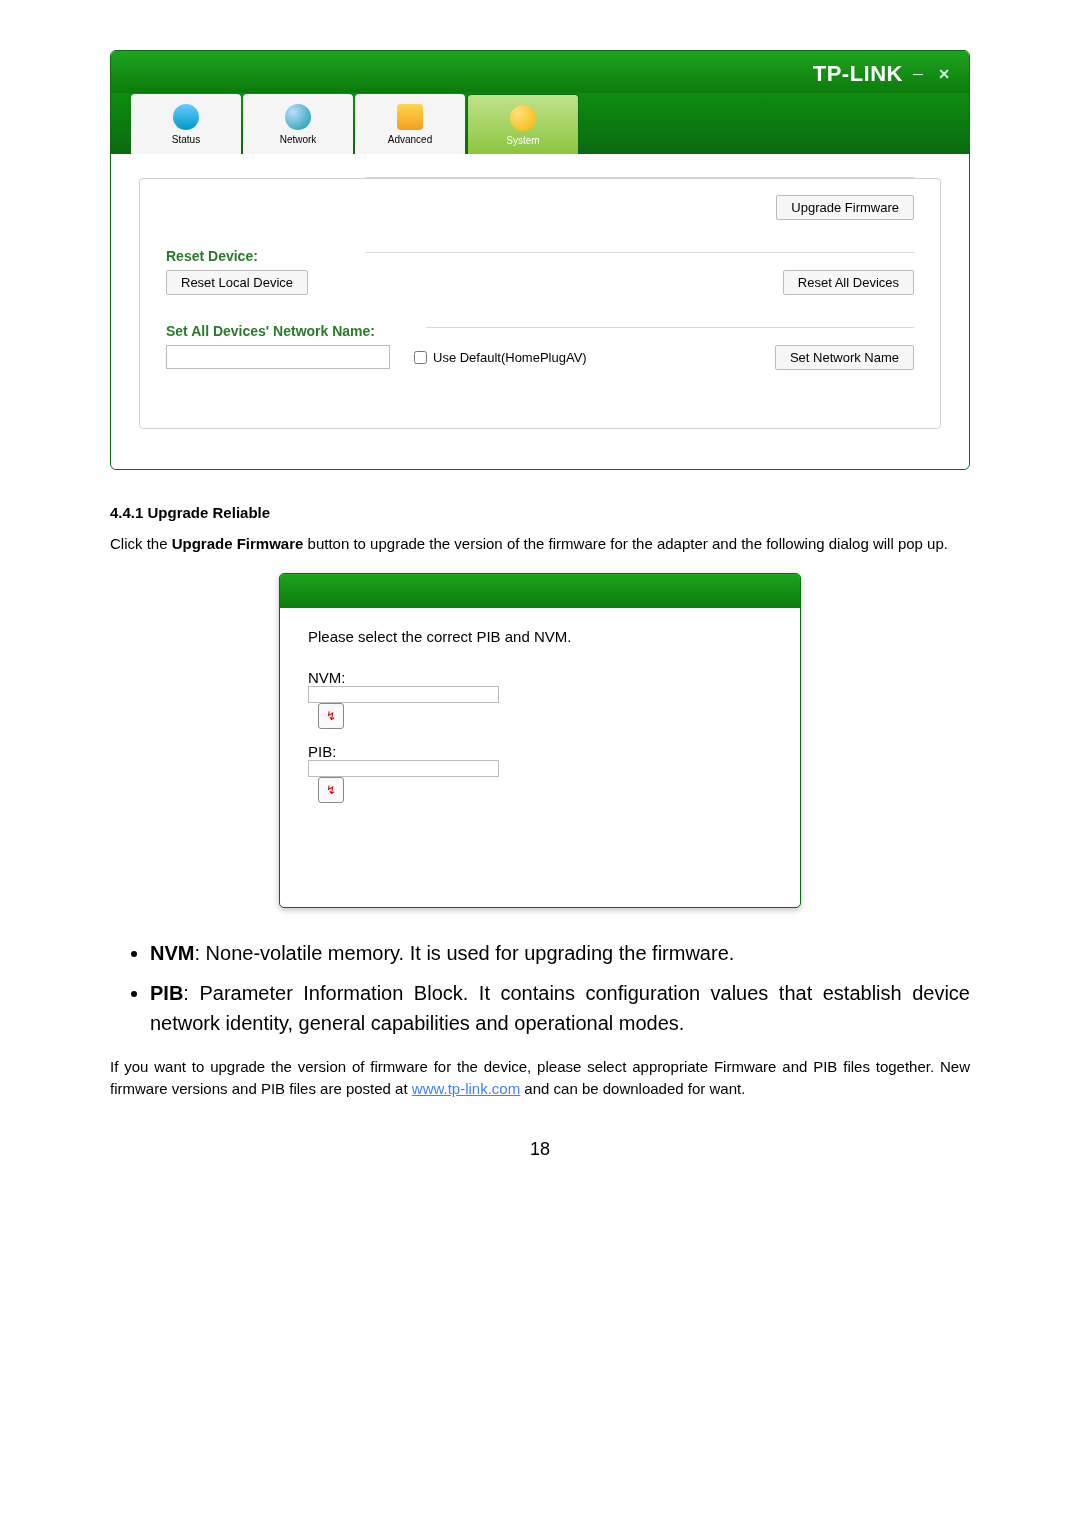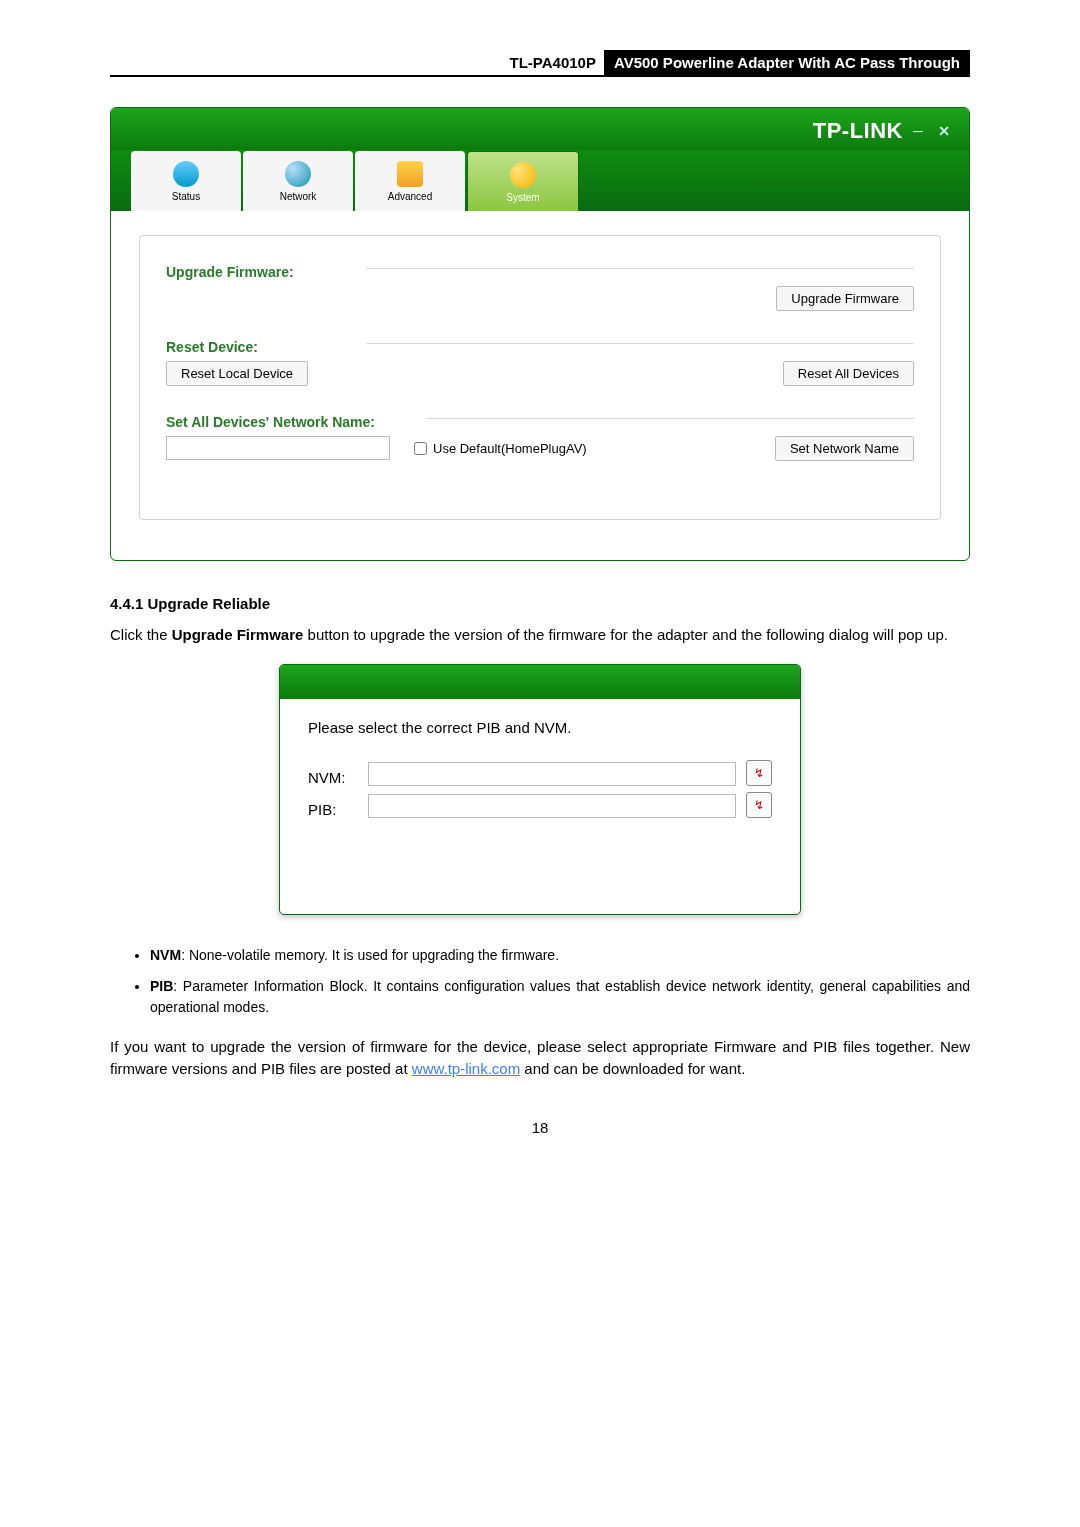--- a/index.html
+++ b/index.html
@@ -197,22 +197,23 @@
     height: 34px;
     background: linear-gradient(#1ea41e,#0b7b0b);
   }
   .dialog-body {
     padding: 20px 28px 30px;
     font-size: 15px;
   }
   .dialog-msg { margin: 0 0 24px; }
   .dlg-row {
     display: flex;
-    align-items: flex-end;
-    margin: 6px 0;
+    align-items: flex-start;
+    margin: 14px 0;
+    flex-direction: column;
   }
   .dlg-label { width: 60px; }
   .dlg-input {
     flex: 1;
     height: 22px;
     border: 1px solid #bbb;
     padding: 0 6px;
   }
   .dlg-browse {
     width: 24px;
@@ -239,45 +240,38 @@
     margin: 0 8px;
     border: 1px solid #888;
     background: #f3f3f3;
     cursor: pointer;
     font-size: 14px;
   }
 
   .bullet-list {
     margin: 16px 0 18px;
     padding-left: 40px;
-    font-size: 14px;
+    font-size: 20px;
     line-height: 1.5;
     text-align: justify;
   }
   .bullet-list li { margin-bottom: 10px; }
   .bullet-list .bold { font-weight: bold; }
 
   .page-num {
     text-align: center;
-    font-size: 15px;
+    font-size: 18px;
     margin-top: 40px;
   }
 </style>
 </head>
 <body>
 
 <div class="page">
 
-  <div class="header-bar">
-    <div class="header-spacer"></div>
-    <div class="header-group">
-      <div class="header-code">TL-PA4010P</div>
-      <div class="header-title">AV500 Powerline Adapter With AC Pass Through</div>
-    </div>
-  </div>
 
   <div class="app-window">
     <div class="app-titlebar">
       <div class="app-logo">
         <span class="brand">TP-LINK</span>
       </div>
       <span class="win-btn">─</span>
       <span class="win-btn">✕</span>
     </div>
 
@@ -296,21 +290,20 @@
       </div>
       <div class="tab tab-system active">
         <span class="tab-icon"></span>
         <span>System</span>
       </div>
     </div>
 
     <div class="app-body">
       <div class="section-panel">
 
-        <div class="section-title">Upgrade Firmware:</div>
         <hr class="section-rule">
         <div class="section-row">
           <button class="btn row-right">Upgrade Firmware</button>
         </div>
 
         <div class="section-title">Reset Device:</div>
         <hr class="section-rule">
         <div class="section-row">
           <button class="btn">Reset Local Device</button>
           <button class="btn row-right">Reset All Devices</button>

